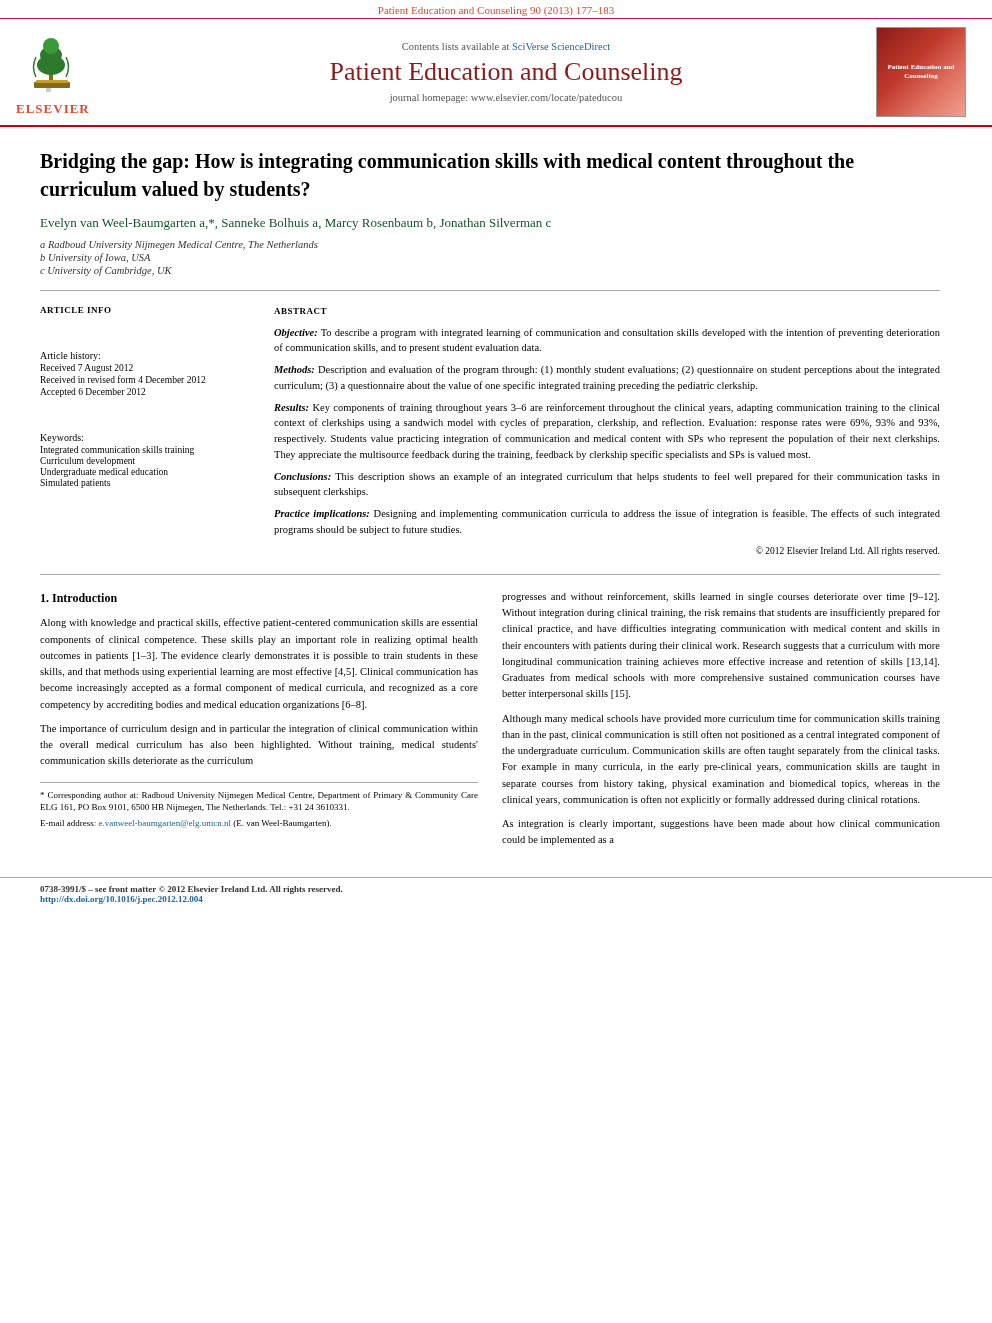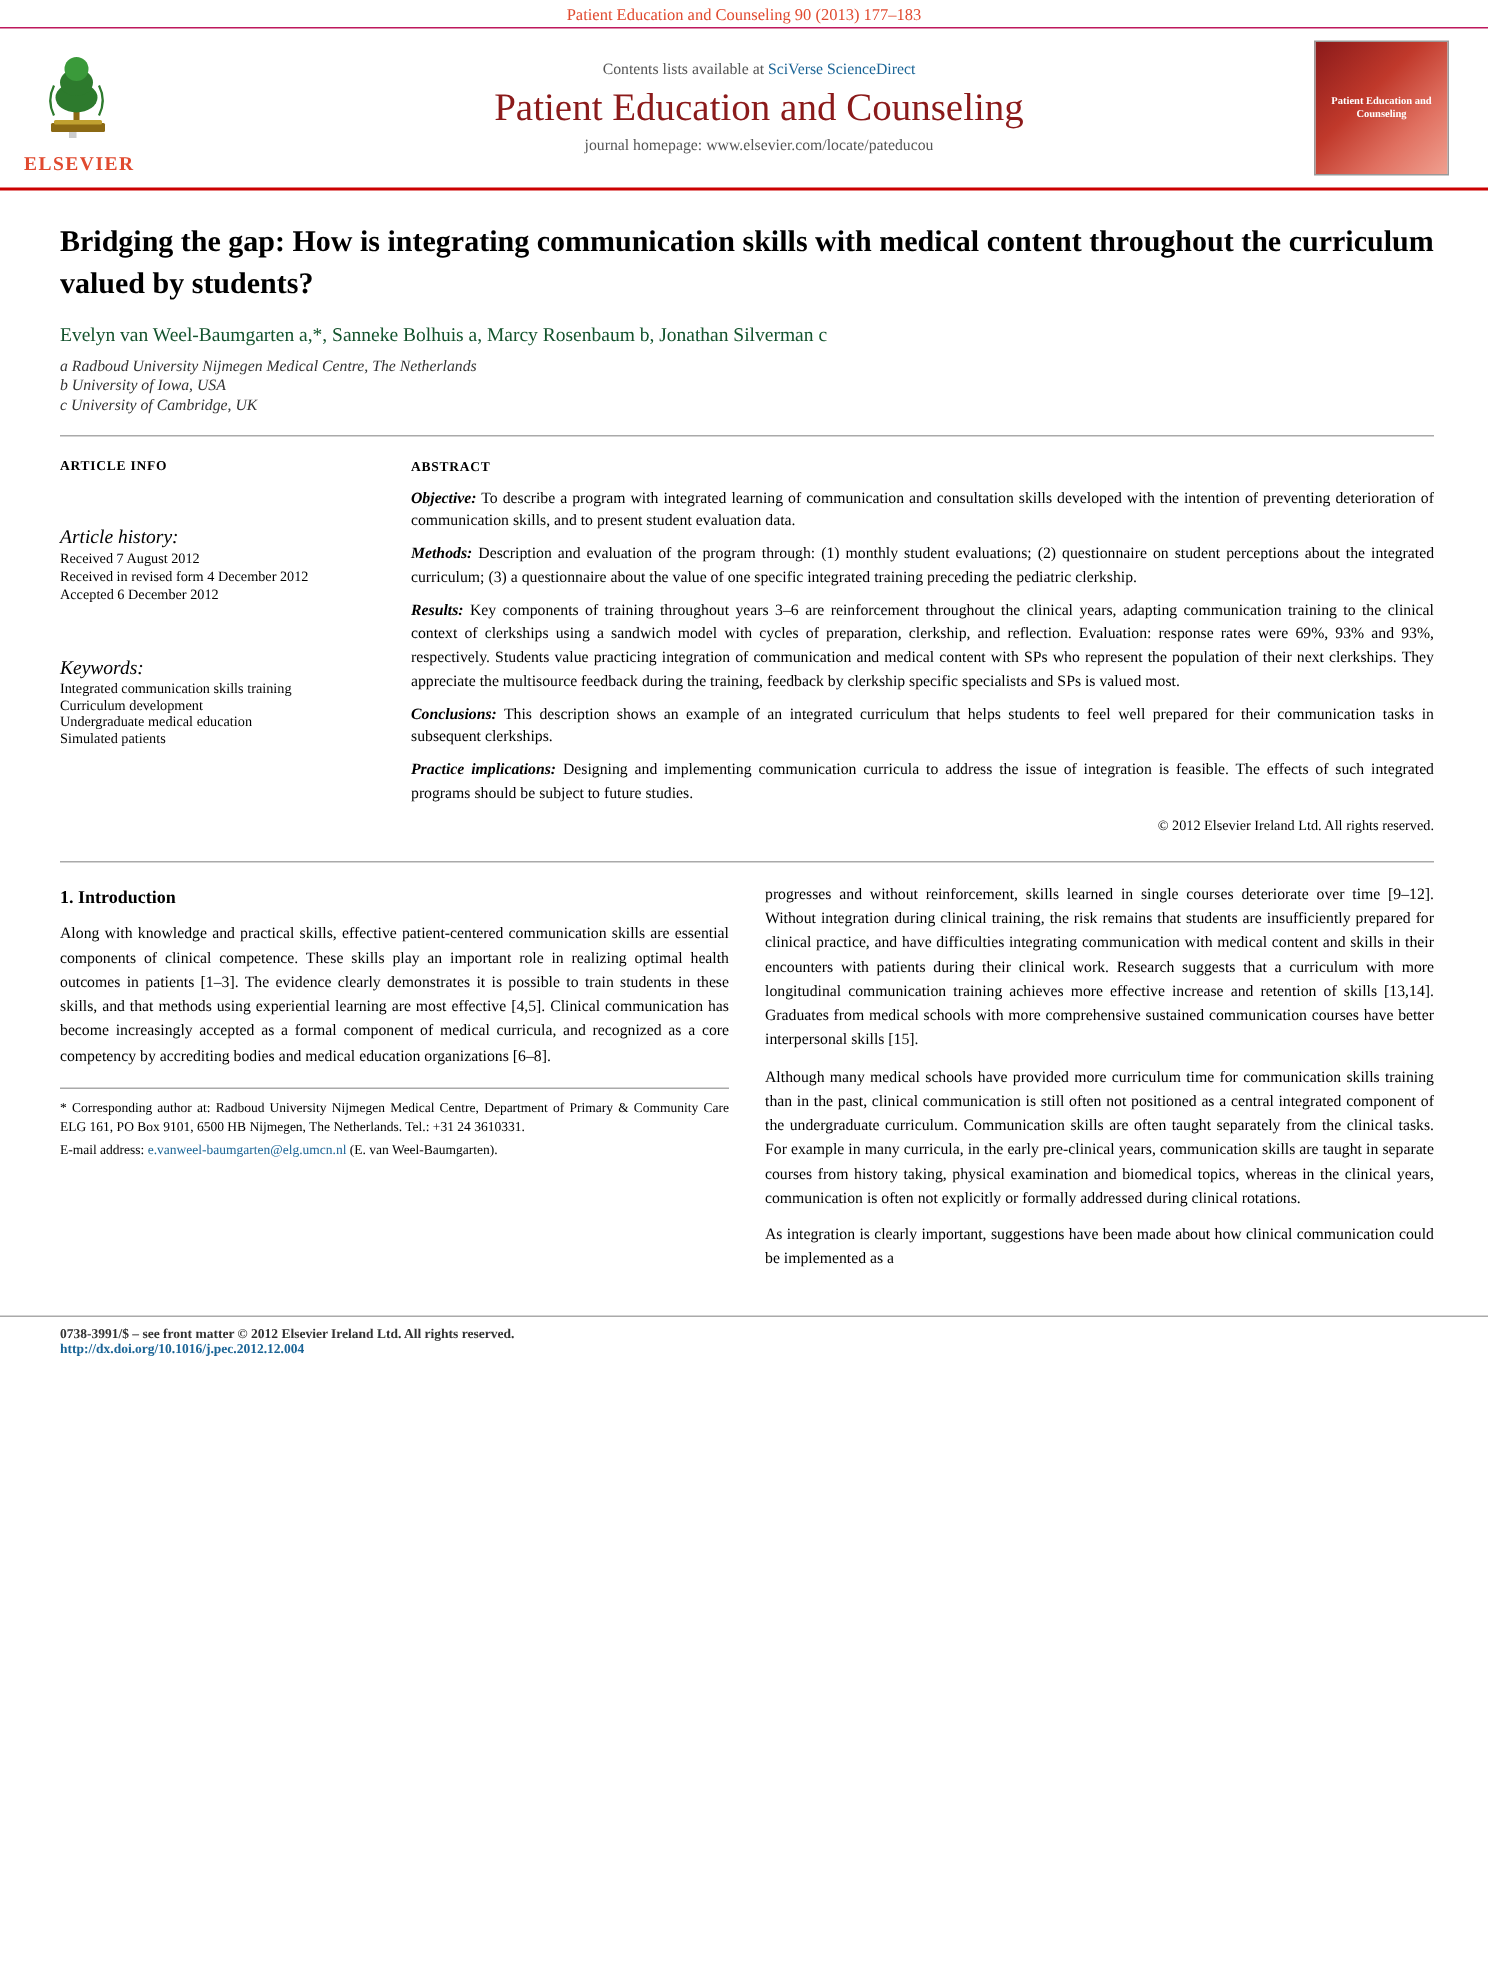--- a/index.html
+++ b/index.html
@@ -92,21 +92,21 @@
     .journal-cover-text {
       font-size: 7px;
       color: #fff;
       text-align: center;
       font-weight: bold;
       line-height: 1.3;
     }
 
     
     .main-content {
-      padding: 20px 36px 20px 40px;
+      padding: 20px 52px 20px 40px;
     }
 
     
     .article-title {
       font-size: 20px;
       font-weight: bold;
       color: #000;
       line-height: 1.4;
       margin-bottom: 12px;
     }
@@ -145,22 +145,21 @@
     }
     .info-section-title {
       font-size: 9px;
       font-weight: bold;
       text-transform: uppercase;
       letter-spacing: 0.5px;
       color: #000;
       margin-bottom: 6px;
     }
     .info-label {
-      font-size: 13px;
-      font-style: italic;
+      font-size: 10px;
       margin-bottom: 2px;
       margin-top: 35px;
     }
     .info-value {
       font-size: 9.5px;
       margin-bottom: 2px;
     }
     .keywords-section {
       margin-top: 12px;
     }
@@ -360,20 +359,21 @@
   </div>
 
   <hr class="section-divider">
 
   <div class="body-content">
 
     <div class="body-col">
       <div class="section-heading">1.  Introduction</div>
 
       <div class="body-para">Along with knowledge and practical skills, effective patient-centered communication skills are essential components of clinical competence. These skills play an important role in realizing optimal health outcomes in patients [1–3]. The evidence clearly demonstrates it is possible to train students in these skills, and that methods using experiential learning are most effective [4,5]. Clinical communication has become increasingly accepted as a formal component of medical curricula, and recognized as a core competency by accrediting bodies and medical education organizations [6–8].</div>
+      <div class="body-para">The importance of curriculum design and in particular the integration of clinical communication within the overall medical curriculum has also been highlighted. Without training, medical students' communication skills deteriorate as the curriculum</div>
 
       <div class="footnotes-section">
         <div class="footnote-item">* Corresponding author at: Radboud University Nijmegen Medical Centre, Department of Primary &amp; Community Care ELG 161, PO Box 9101, 6500 HB Nijmegen, The Netherlands. Tel.: +31 24 3610331.</div>
         <div class="footnote-item">
           <span>E-mail address:</span>
           <a class="blue-link">e.vanweel-baumgarten@elg.umcn.nl</a>
           <span>(E. van Weel-Baumgarten).</span>
         </div>
       </div>
     </div>

